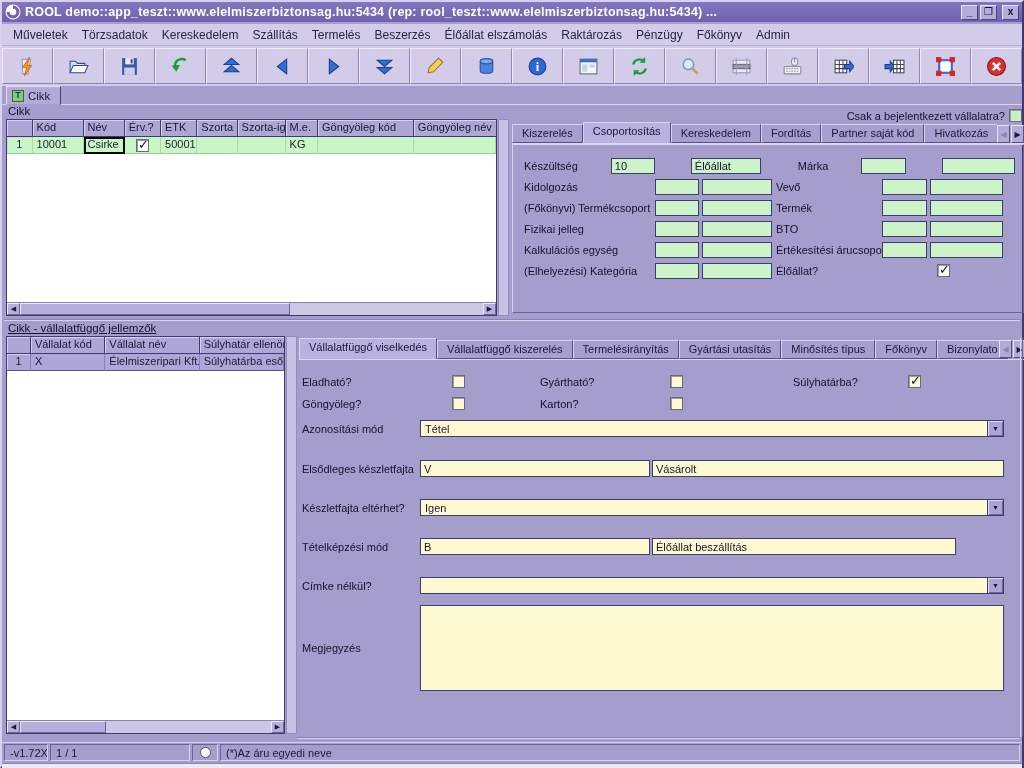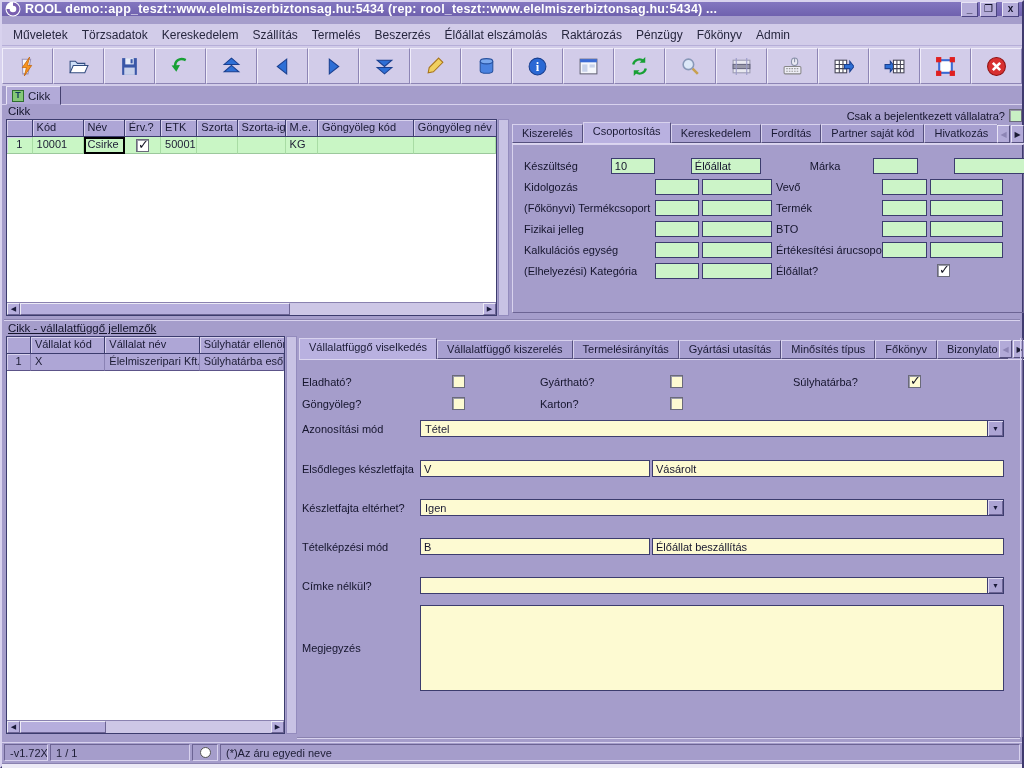--- a/index.html
+++ b/index.html
@@ -2,21 +2,21 @@
 <html><head>
 <meta charset="utf-8">
 <style>
   * { box-sizing: border-box; margin: 0; padding: 0; }
   html,body { width:1024px; height:768px; overflow:hidden; }
   body { font-family:"Liberation Sans","DejaVu Sans",sans-serif; font-size:11px; color:#1c1c34; }
   .window { position:relative; width:1024px; height:768px; background:#a59dcb;
             border:2px solid; border-color:#d8d2ee #3f3a6e #3f3a6e #d8d2ee; }
 
   
-  .titlebar { position:absolute; left:0; right:0; top:0; height:14px;
+  .titlebar { position:absolute; left:0; right:0; top:0; height:20px;
               background:linear-gradient(180deg,#8376c0,#6f61ae);
               display:flex; align-items:center; padding:3px 3px; }
   .titlebar .logo { width:16px; height:16px; margin-right:4px; flex:0 0 auto; }
   .title-text { color:#fff; font-size:12.5px; font-weight:bold; white-space:nowrap;
                 overflow:hidden; flex:1; letter-spacing:.2px; }
   .winbtns { display:flex; gap:2px; margin-left:4px; }
   .winbtn { width:17px; height:15px; background:#b4acd9; border:1px solid;
             border-color:#e8e4f6 #4a4480 #4a4480 #e8e4f6; font-size:10px; font-weight:bold;
             color:#101028; display:flex; align-items:center; justify-content:center; line-height:1; }
   .winbtn.close { margin-left:3px; }
@@ -354,21 +354,21 @@
       <span class="tab-arrow">▶</span>
     </div>
   </div>
 
   <div class="fieldpanel" style="left:510px;top:142px;width:512px;height:169px;">
 
     <div class="frow" style="left:11px;top:12px;width:490px;gap:33px;">
       <span class="flabel" style="width:131px;">Készültség</span>
       <input class="fld green" style="width: 44px;" readonly="" value="10">
       <input class="fld green" style="width: 70px; margin-left: 3px;" readonly="" value="Élőállat">
-      <span class="flabel" style="margin-left:16px;width:95px;">Márka</span>
+      <span class="flabel" style="margin-left:4px;width:95px;">Márka</span>
       <input class="fld green" style="width: 45px;" readonly="" value="">
       <input class="fld green" style="width: 73px; margin-left: 3px;" readonly="" value="">
     </div>
     <div class="frow" style="left:11px;top:33px;width:490px;">
       <span class="flabel" style="width:131px;">Kidolgozás</span>
       <input class="fld green" style="width: 44px;" readonly="" value="">
       <input class="fld green" style="width: 70px; margin-left: 3px;" readonly="" value="">
       <span class="flabel" style="margin-left:4px;width:106px;">Vevő</span>
       <input class="fld green" style="width: 45px;" readonly="" value="">
       <input class="fld green" style="width: 73px; margin-left: 3px;" readonly="" value="">
@@ -481,21 +481,21 @@
   </div>
   <div class="combo" style="left:418px;top:497px;width:584px;">
     <span class="val">Igen</span>
     <span class="dd">▼</span>
   </div>
 
   <div class="frow" style="left:300px;top:536px;">
     <span class="flabel">Tételképzési mód</span>
   </div>
   <input class="fld cream" style="position: absolute; left: 418px; top: 536px; width: 230px; height: 17px;" readonly="" value="B">
-  <input class="fld cream" style="position: absolute; left: 650px; top: 536px; width: 352px; height: 17px;" readonly="" value="Élőállat beszállítás">
+  <input class="fld cream" style="position: absolute; left: 650px; top: 536px; width: 304px; height: 17px;" readonly="" value="Élőállat beszállítás">
 
   <div class="frow" style="left:300px;top:575px;">
     <span class="flabel">Címke nélkül?</span>
   </div>
   <div class="combo" style="left:418px;top:575px;width:584px;">
     <span class="val"></span>
     <span class="dd">▼</span>
   </div>
 
   <div class="frow" style="left:300px;top:637px;">

